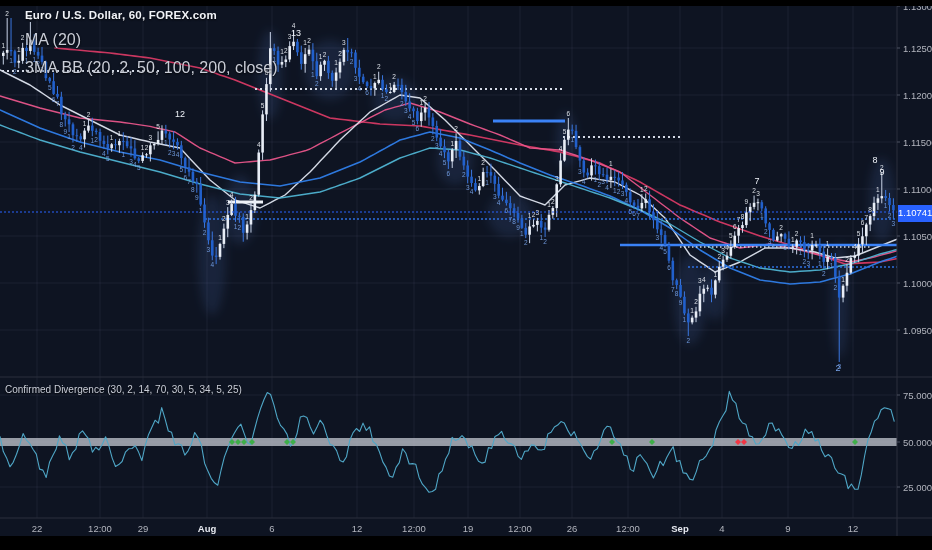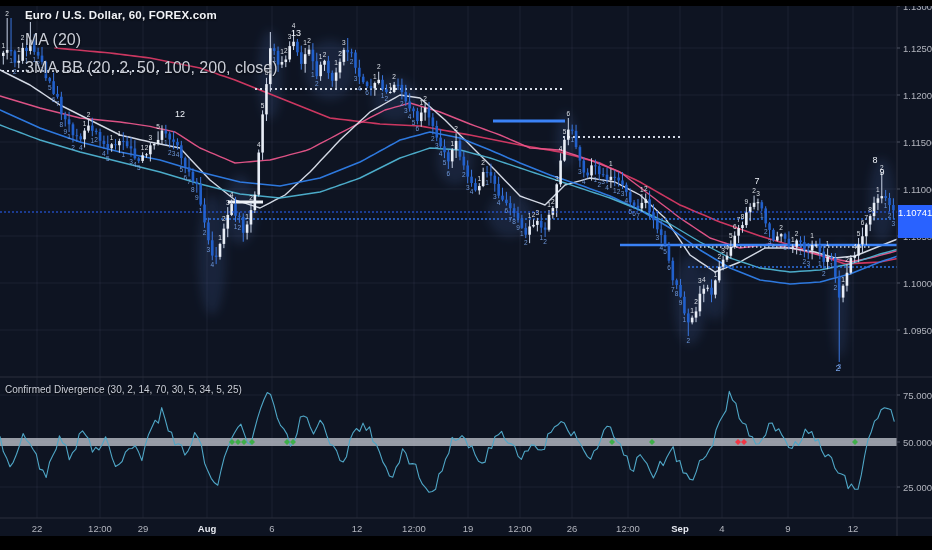--- a/index.html
+++ b/index.html
@@ -6,21 +6,21 @@
   .frame{position:relative;width:932px;height:550px;background:#0e1422;overflow:hidden;
          font-family:"Liberation Sans",sans-serif;}
   svg#chart{position:absolute;left:0;top:0;z-index:1;}
   svg text{font-family:"Liberation Sans",sans-serif;}
   .legend{position:absolute;left:25px;top:9px;z-index:4;pointer-events:auto;}
   .legend .title{font-size:11.5px;color:#f1f3f8;font-weight:bold;letter-spacing:.2px;
                  text-shadow:0 1px 2px rgba(0,0,0,.8);}
   .legend .row{font-size:16px;color:#c9cdd7;margin-top:10px;text-shadow:0 1px 2px rgba(0,0,0,.8);}
   .ind-legend{position:absolute;left:5px;top:384px;z-index:4;font-size:10px;color:#c9cdd7;
               text-shadow:0 1px 2px rgba(0,0,0,.8);}
-  .price-tag{position:absolute;left:898px;top:205px;width:34px;height:33px;background:#2962ff;
+  .price-tag{position:absolute;left:898px;top:205px;width:34px;height:17px;background:#2962ff;
              color:#fff;font-size:9.5px;line-height:15px;text-align:center;z-index:3;}
   .bar{position:absolute;left:0;width:932px;background:#000;z-index:6;}
   .bar.top{top:0;height:6px;}
   .bar.bottom{bottom:0;height:14px;}
 </style>
 </head>
 <body>
 
 <div class="frame">
   <svg id="chart" width="932" height="550">

